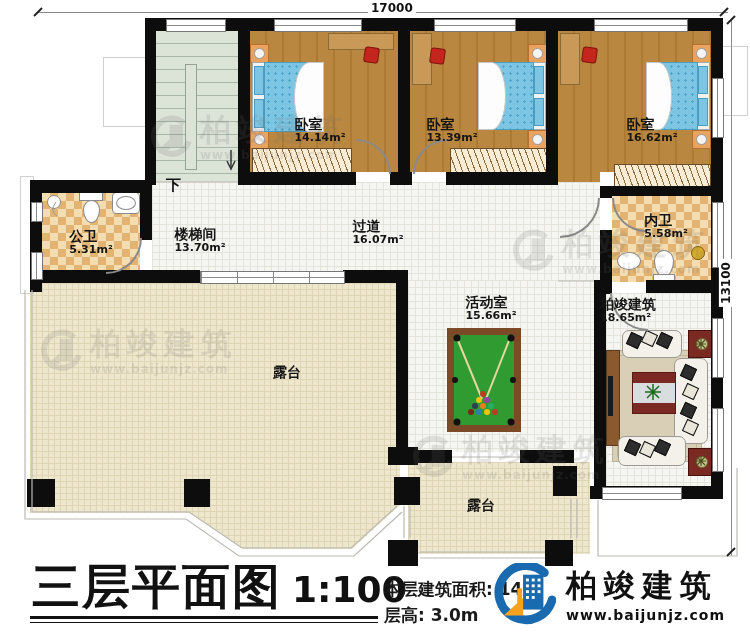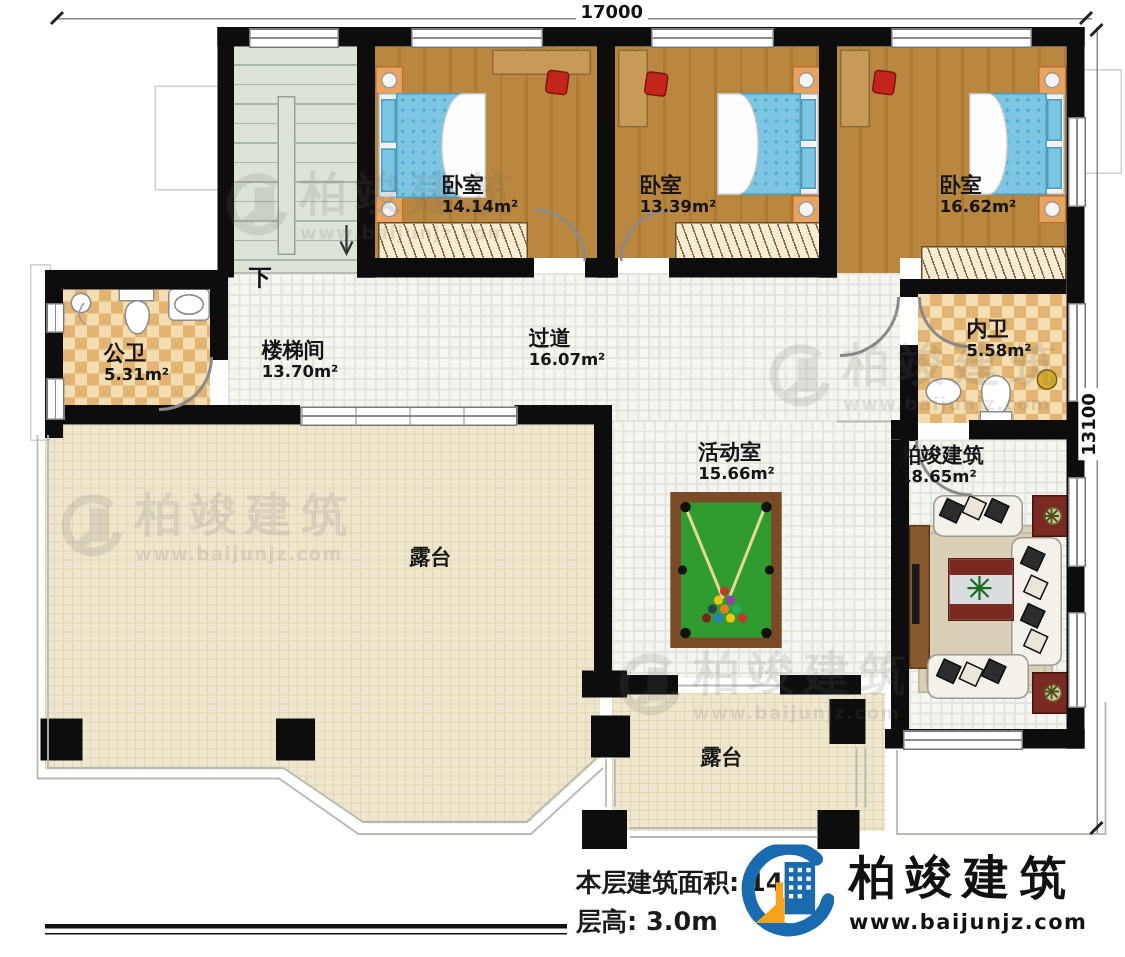--- a/index.html
+++ b/index.html
@@ -74,21 +74,21 @@
   .brand-name{font-size:31px;font-weight:bold;letter-spacing:7px;line-height:1;color:#111;}
   .brand-url{font-size:14px;font-weight:bold;letter-spacing:1px;color:#111;margin-top:6px;}
 </style>
 </head>
 <body>
 
 <div id="plan">
 
   <div class="dimline" style="left:38px;top:12px;width:690px;height:1px;"></div>
   <div class="dimline" style="left:731px;top:18px;width:1px;height:538px;"></div>
-  <div class="dim" style="left:368px;top:1px;margin-left:16px;">17000</div>
+  <div class="dim" style="left:368px;top:1px;">17000</div>
   <div class="dim" style="left:702px;top:276px;transform:rotate(-90deg);">13100</div>
 
   <div class="eave" style="left:103px;top:57px;width:44px;height:68px;"></div>
   <div class="eave" style="left:716px;top:46px;width:30px;height:68px;"></div>
   <div class="eave" style="left:20px;top:176px;width:12px;height:116px;"></div>
 
   <div class="floor f-stair" style="left:156px;top:31px;width:82px;height:151px;"></div>
   <div class="floor f-wood" style="left:250px;top:31px;width:148px;height:141px;"></div>
   <div class="floor f-wood" style="left:410px;top:31px;width:136px;height:141px;"></div>
   <div class="floor f-wood" style="left:558px;top:31px;width:153px;height:141px;"></div>
@@ -372,20 +372,24 @@
       <path d="M52 10 A 27 27 0 1 0 59 37" fill="none" stroke="#6a6a6a" stroke-width="9"></path>
       <rect x="30" y="12" width="20" height="34" fill="#6a6a6a"></rect>
       <path d="M12 50 L30 34 L30 50 Z" fill="#6a6a6a"></path>
     </svg>
     <div>
       <div class="wm-name">柏竣建筑</div>
       <div class="wm-url">www.baijunjz.com</div>
     </div>
   </div>
 
+  <div class="tblock" style="left:32px;top:562px;display:flex;align-items:flex-end;">
+    <span class="t-main">三层平面图</span>
+    <span class="t-scale">1:100</span>
+  </div>
   <div class="abs" style="left:30px;top:616px;width:348px;height:3px;background:#111;z-index:60;"></div>
   <div class="abs" style="left:30px;top:622px;width:348px;height:1px;background:#111;z-index:60;"></div>
   <div class="tblock t-info" style="left:384px;top:576px;">
     <div>本层建筑面积: 140</div>
     <div>层高: 3.0m</div>
   </div>
   <div class="tblock" style="left:494px;top:563px;display:flex;align-items:center;gap:10px;">
     <svg width="62" height="66" viewBox="0 0 64 64">
       <path d="M52 8 A 28 28 0 1 0 60 36" fill="none" stroke="#1a6ab0" stroke-width="9" stroke-linecap="round"></path>
       <rect x="30" y="10" width="21" height="36" fill="#1a6ab0"></rect>

